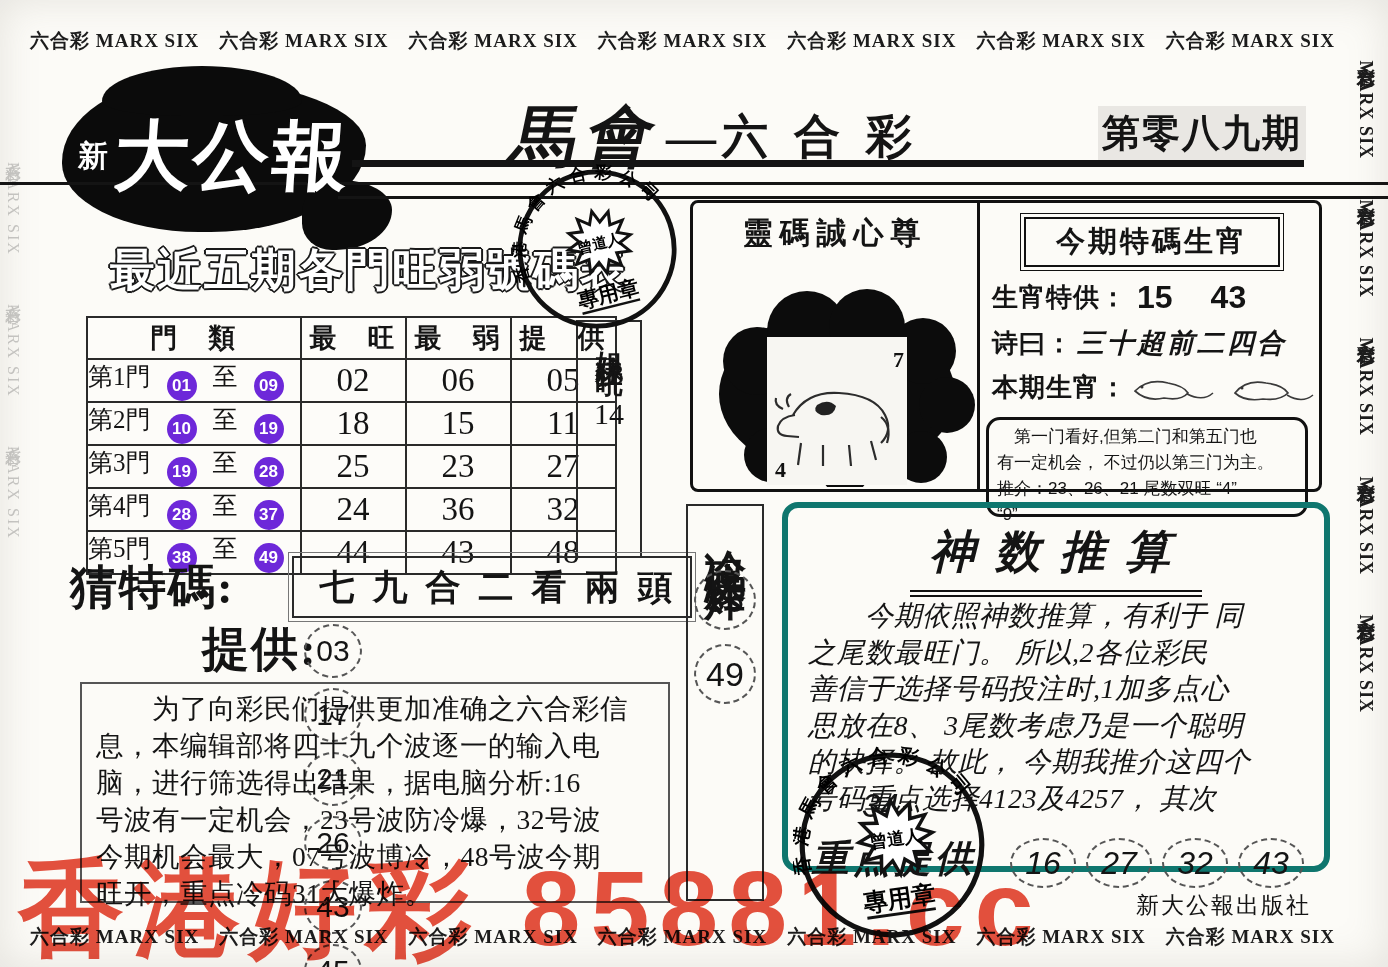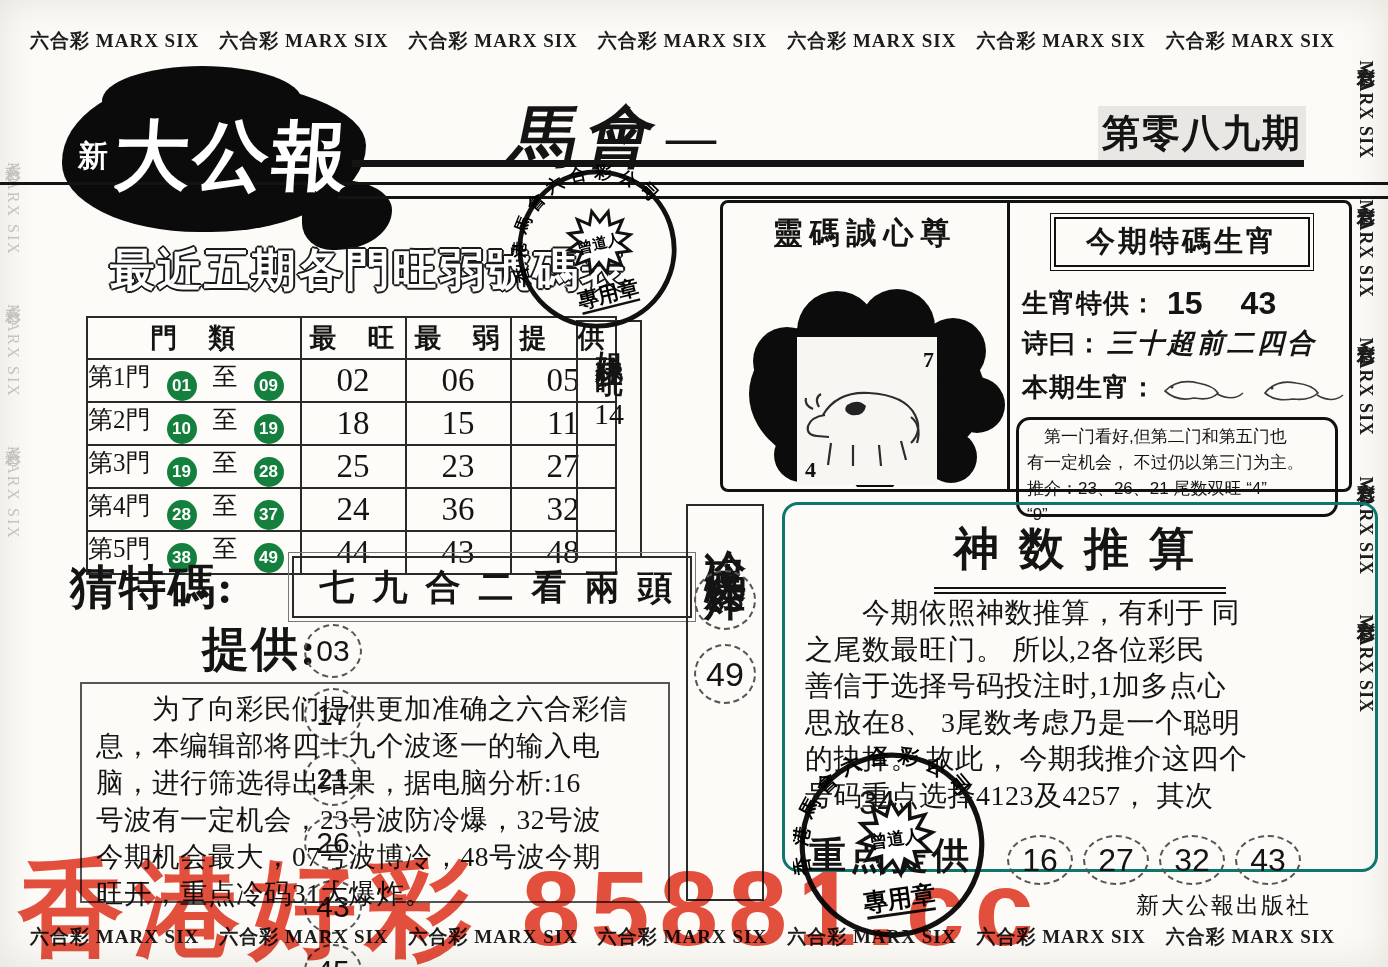--- a/index.html
+++ b/index.html
@@ -73,21 +73,21 @@
   }
   table.htable th,table.htable td{
     border:2px solid #2a2a2a;text-align:center;padding:0;
   }
   table.htable th{font-size:27px;font-weight:700;height:40px;letter-spacing:2px;}
   table.htable td{height:41px;}
   .col-gate{width:176px;}
   .col-num{width:103px;font-size:33px;}
   .gate-cell{font-size:25px;white-space:nowrap;}
   .bnum{
-    display:inline-flex;width:30px;height:30px;border-radius:50%;background:#15803d;color:#fff;
+    display:inline-flex;width:30px;height:30px;border-radius:50%;background:#6d28d9;color:#fff;
     font-size:17px;font-weight:700;align-items:center;justify-content:center;
     margin:0 16px;vertical-align:-6px;font-family:"Liberation Sans","DejaVu Sans",sans-serif;
   }
   .side-box{
     position:absolute;left:576px;top:320px;width:62px;height:226px;border:2px solid #2a2a2a;
     display:flex;flex-direction:column;align-items:center;justify-content:flex-start;padding-top:8px;
   }
   .side-box .sc{font-size:27px;font-weight:700;line-height:33px;}
   .side-box .sn{font-size:30px;line-height:40px;}
   .guess-label{position:absolute;left:70px;top:556px;font-size:47px;font-weight:900;letter-spacing:2px;}
@@ -113,51 +113,51 @@
   
   .cold-box{
     position:absolute;left:686px;top:504px;width:78px;height:397px;border:2.5px solid #2a2a2a;
     display:flex;flex-direction:column;align-items:center;box-sizing:border-box;padding-top:10px;
   }
   .cold-box .cc{font-size:42px;font-weight:700;line-height:52px;}
   .cold-box .cnum{width:58px;height:56px;font-size:34px;margin-top:14px;}
   
   .combo-box{
     position:absolute;left:690px;top:200px;width:632px;height:292px;border:3.5px solid #111;
-    border-radius:8px;box-sizing:border-box;margin-left:30px;
+    border-radius:8px;box-sizing:border-box;
   }
   .combo-divider{position:absolute;left:284px;top:0;width:3px;height:100%;background:#111;}
   .spirit-cell{position:absolute;left:0;top:0;width:284px;height:100%;}
   .spirit-title{
     position:absolute;left:0;right:0;top:10px;text-align:center;
     font-size:30px;font-weight:900;letter-spacing:7px;
   }
   .zodiac-cell{position:absolute;left:287px;top:0;width:342px;height:100%;}
   .zodiac-title{
     position:absolute;left:44px;top:14px;width:252px;height:46px;border:2.5px solid #111;
     outline:1.5px solid #111;outline-offset:3px;
     display:flex;align-items:center;justify-content:center;font-size:29px;font-weight:800;letter-spacing:3px;
     white-space:nowrap;
   }
   .zline{position:absolute;left:12px;white-space:nowrap;display:flex;align-items:center;}
   .zline .zlabel{font-size:26px;font-weight:700;letter-spacing:1px;}
   .zline .zbig{font-size:32px;font-weight:700;font-family:"Liberation Sans","DejaVu Sans",sans-serif;}
-  .zline.l1{top:82px;}
+  .zline.l1{top:76px;}
   .zline.l2{top:122px;}
   .zline.l3{top:166px;justify-content:center;}
   .poem{font-size:27px;font-weight:700;font-style:italic;letter-spacing:3px;margin-left:4px;}
   .note-box{
     position:absolute;left:6px;top:214px;width:322px;height:100px;border:3px solid #111;border-radius:14px;
     font-size:17px;line-height:26px;padding:4px 8px;box-sizing:border-box;white-space:pre-line;
     font-family:"Liberation Sans","DejaVu Sans",sans-serif;
   }
   
   .divine-box{
-    position:absolute;left:782px;top:502px;width:596px;height:370px;border:3px solid #0f766e;
-    border-radius:16px;box-sizing:border-box;
+    position:absolute;left:782px;top:502px;width:548px;height:370px;border:6px solid #0f766e;
+    border-radius:16px;box-sizing:border-box;font-style:italic;
   }
   .divine-title{
     position:absolute;left:0;right:0;top:14px;text-align:center;
   }
   .divine-title span{
     display:inline-block;font-size:45px;font-weight:900;letter-spacing:20px;
     border-bottom:7px double #111;padding:0 12px 8px 20px;
   }
   .divine-body{
     position:absolute;left:20px;top:90px;width:505px;font-size:28px;line-height:36.5px;
@@ -207,20 +207,21 @@
   </div>
 
   <div class="masthead">
     <span class="new-char">新</span>
     <span class="name">大公報</span>
   </div>
 
   <div class="title-row">
     <span class="title-left">馬會</span>
     <span class="title-dash">—</span>
+    <span class="title-right">六合彩</span>
   </div>
   <div class="issue">第零八九期</div>
   <div class="rule rule1"></div>
   <div class="rule rule2"></div>
   <div class="rule rule3"></div>
 
   <svg class="stamp" style="left:512px;top:164px;width:170px;height:170px" viewBox="0 0 172 172">
     <g transform="rotate(-14 86 86)">
       <circle cx="86" cy="86" r="78" fill="none" stroke="#111" stroke-width="5"></circle>
       <defs>

